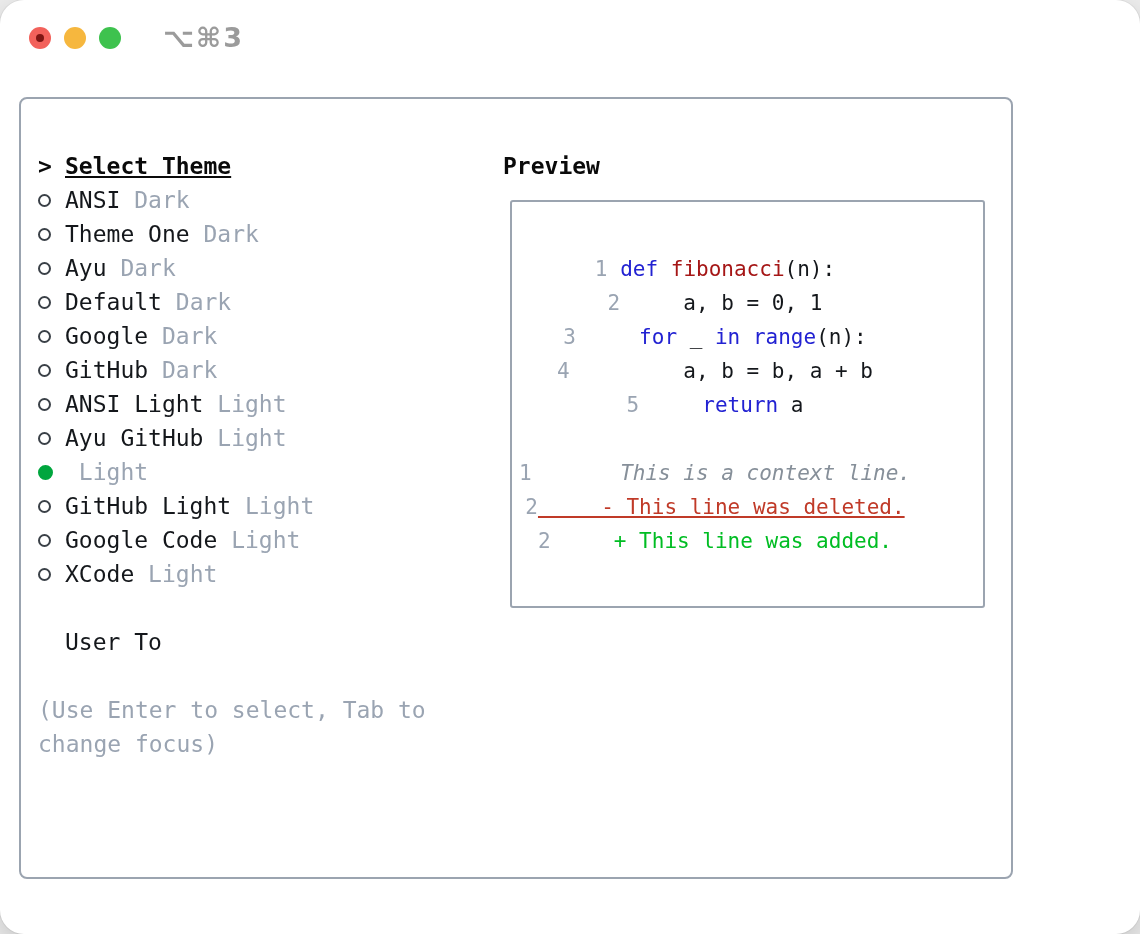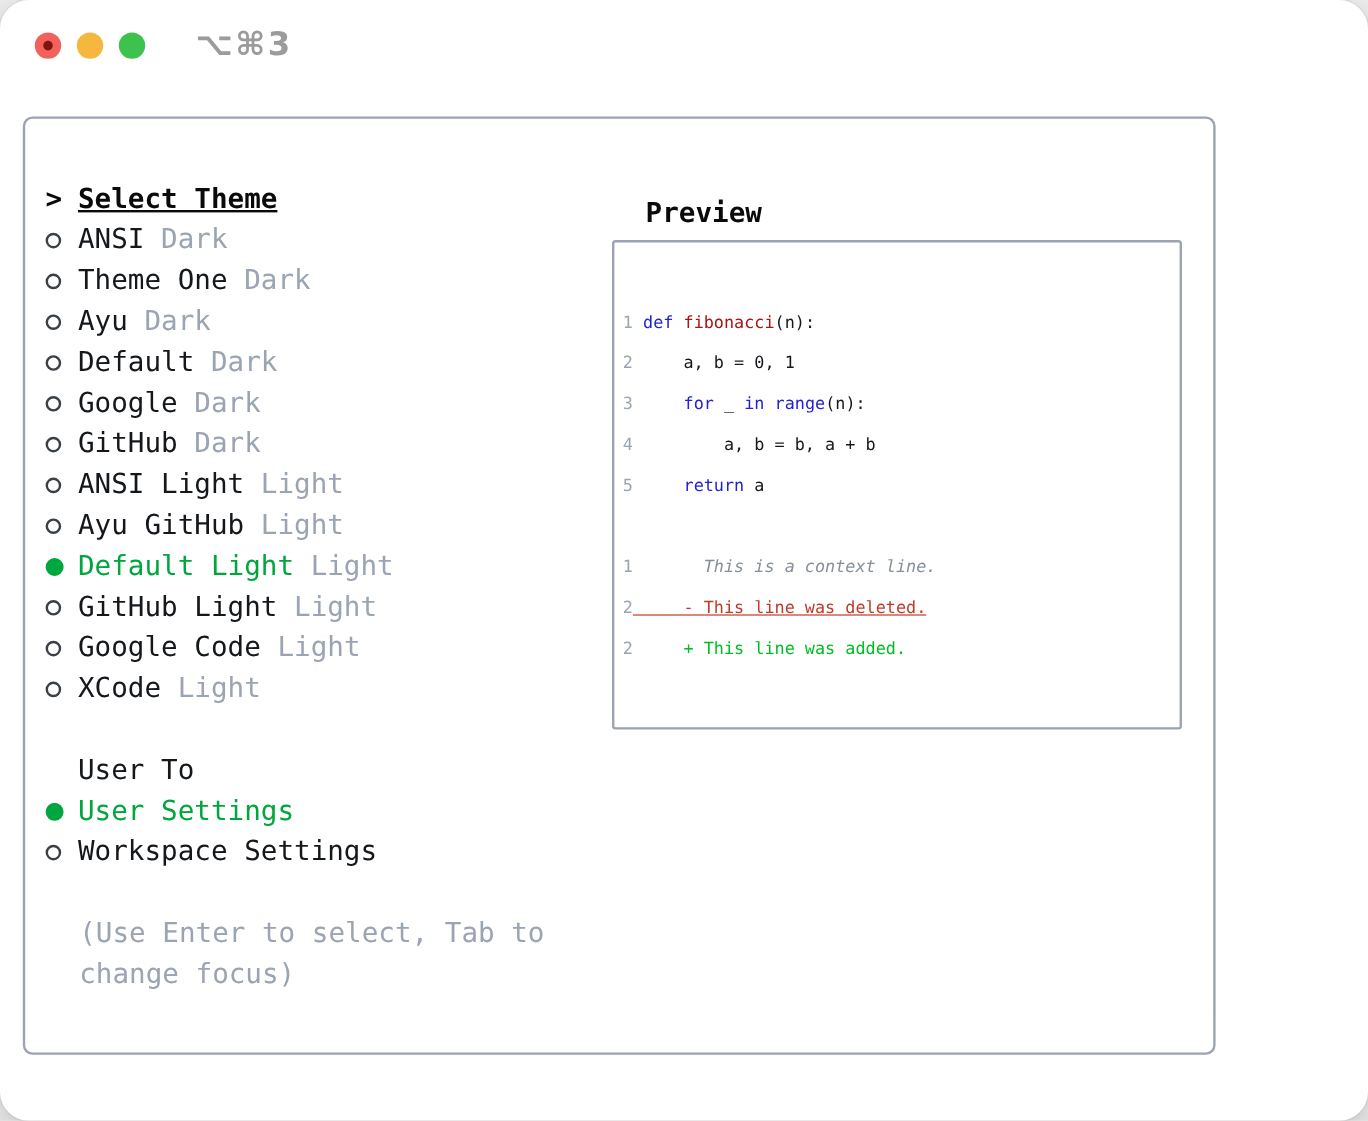--- a/index.html
+++ b/index.html
@@ -37,27 +37,27 @@
   .marker{width:27px; flex:0 0 27px; display:flex; align-items:center;}
   .cursor{font-weight:bold; color:#0a0a0a;}
   .radio{width:13px; height:13px; border:2px solid #3a4047; border-radius:50%; box-sizing:border-box;}
   .radio.selected{border-color:var(--green); background:var(--green); width:15px; height:15px;}
   .hdr{font-weight:bold; color:#0a0a0a;text-decoration:underline;}
   .theme-name{color:var(--text-dark);}
   .theme-name.selected{color:var(--green);}
   .variant{color:var(--muted);}
   .opt-label{color:var(--text-dark);}
   .opt-label.selected{color:var(--green);}
-  .hint{color:var(--muted);margin-left:28px;}
+  .hint{color:var(--muted);}
   
-  .preview-title{position:absolute; left:503px; top:161px; height:34px; line-height:34px;
-    font-size:23px; font-weight:bold; color:#0a0a0a;margin-left:35px;}
+  .preview-title{position:absolute; left:503px; top:149px; height:34px; line-height:34px;
+    font-size:23px; font-weight:bold; color:#0a0a0a;}
   .preview-box{position:absolute; left:510px; top:200px; width:471px; height:404px;
     border:2px solid var(--border); border-radius:3px; background:#fff;}
-  .code{position:absolute; left:7px; top:50px; font-size:14px; line-height:34px; white-space:pre;}
+  .code{position:absolute; left:7px; top:50px; font-size:21px; line-height:34px; white-space:pre;text-align:center;}
   .code-line{height:34px;}
   .tok-ln{color:var(--muted);}
   .tok-pl{color:var(--text-dark);}
   .tok-kw{color:var(--kw);}
   .tok-fn{color:var(--fn);}
   .tok-ctx{color:var(--ctx);font-style:italic;}
   .tok-del{color:var(--del);text-decoration:underline;}
   .tok-add{color:var(--added);}
 </style>
 </head>
@@ -81,34 +81,30 @@
     </div>
     <div id="themes-mount">
         <div class="row"><span class="marker"><span class="radio"></span></span><span class="theme-name">ANSI</span><span class="variant"> Dark</span></div>
         <div class="row"><span class="marker"><span class="radio"></span></span><span class="theme-name">Theme One</span><span class="variant"> Dark</span></div>
         <div class="row"><span class="marker"><span class="radio"></span></span><span class="theme-name">Ayu</span><span class="variant"> Dark</span></div>
         <div class="row"><span class="marker"><span class="radio"></span></span><span class="theme-name">Default</span><span class="variant"> Dark</span></div>
         <div class="row"><span class="marker"><span class="radio"></span></span><span class="theme-name">Google</span><span class="variant"> Dark</span></div>
         <div class="row"><span class="marker"><span class="radio"></span></span><span class="theme-name">GitHub</span><span class="variant"> Dark</span></div>
         <div class="row"><span class="marker"><span class="radio"></span></span><span class="theme-name">ANSI Light</span><span class="variant"> Light</span></div>
         <div class="row"><span class="marker"><span class="radio"></span></span><span class="theme-name">Ayu GitHub</span><span class="variant"> Light</span></div>
-        <div class="row"><span class="marker"><span class="radio selected"></span></span><span class="theme-name selected">Default Light</span><span class="variant"> Light</span></div>
+        <div class="row"><span class="marker"><span class="radio selected"></span></span><span class="variant"> Light</span></div>
         <div class="row"><span class="marker"><span class="radio"></span></span><span class="theme-name">GitHub Light</span><span class="variant"> Light</span></div>
         <div class="row"><span class="marker"><span class="radio"></span></span><span class="theme-name">Google Code</span><span class="variant"> Light</span></div>
         <div class="row"><span class="marker"><span class="radio"></span></span><span class="theme-name">XCode</span><span class="variant"> Light</span></div>
       </div>
     <div class="row spacer"></div>
     <div class="row">
       <span class="marker"></span>
       <span>User To</span>
     </div>
-    <div id="apply-mount">
-        <div class="row"><span class="marker"><span class="radio selected"></span></span><span class="opt-label selected">User Settings</span></div>
-        <div class="row"><span class="marker"><span class="radio"></span></span><span class="opt-label">Workspace Settings</span></div>
-      </div>
     <div class="row spacer"></div>
     <div class="row hint">(Use Enter to select, Tab to</div>
     <div class="row hint">change focus)</div>
   </div>
 
   <div class="preview-title">Preview</div>
 
   <div class="preview-box">
     <div class="code" id="code-mount"><div class="code-line"><span class="tok-ln">1</span><span class="tok-pl"> </span><span class="tok-kw">def</span><span class="tok-pl"> </span><span class="tok-fn">fibonacci</span><span class="tok-pl">(n):</span></div><div class="code-line"><span class="tok-ln">2</span><span class="tok-pl">     a, b = 0, 1</span></div><div class="code-line"><span class="tok-ln">3</span><span class="tok-pl">     </span><span class="tok-kw">for</span><span class="tok-pl"> _ </span><span class="tok-kw">in</span><span class="tok-pl"> </span><span class="tok-kw">range</span><span class="tok-pl">(n):</span></div><div class="code-line"><span class="tok-ln">4</span><span class="tok-pl">         a, b = b, a + b</span></div><div class="code-line"><span class="tok-ln">5</span><span class="tok-pl">     </span><span class="tok-kw">return</span><span class="tok-pl"> a</span></div><div class="code-line"></div><div class="code-line"><span class="tok-ln">1</span><span class="tok-ctx">       This is a context line.</span></div><div class="code-line"><span class="tok-ln">2</span><span class="tok-del">     - This line was deleted.</span></div><div class="code-line"><span class="tok-ln">2</span><span class="tok-add">     + This line was added.</span></div></div>
   </div>

